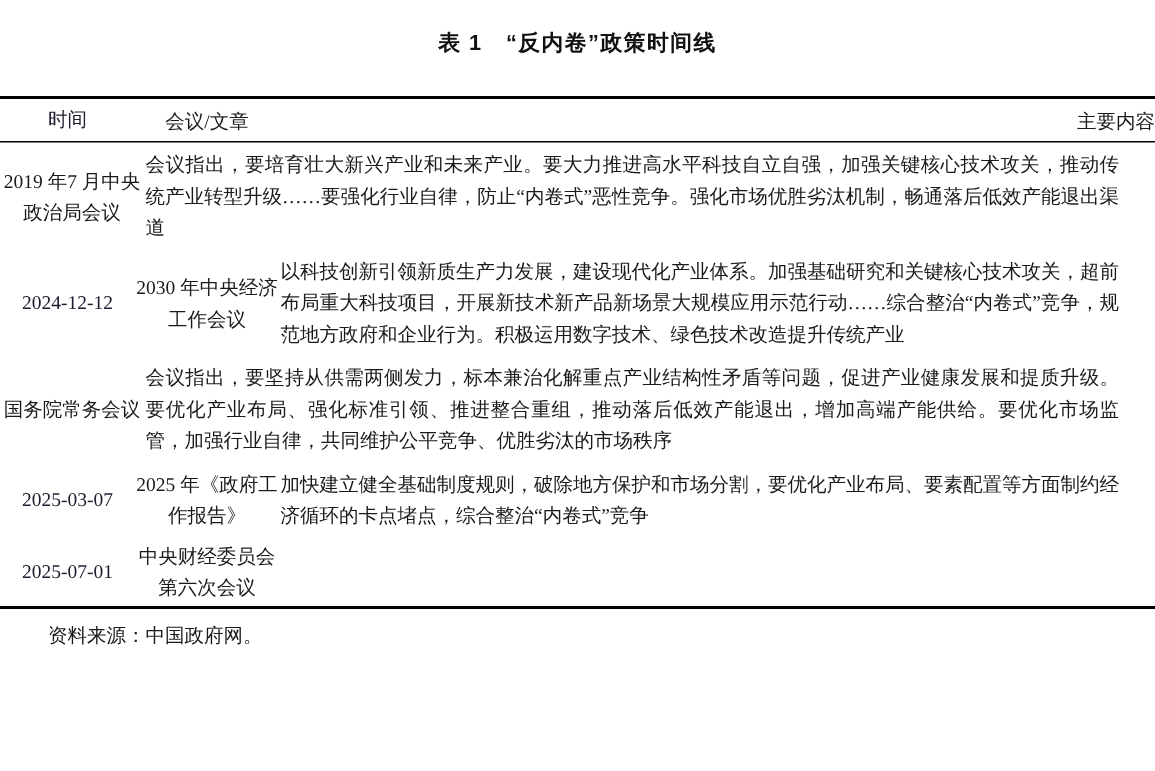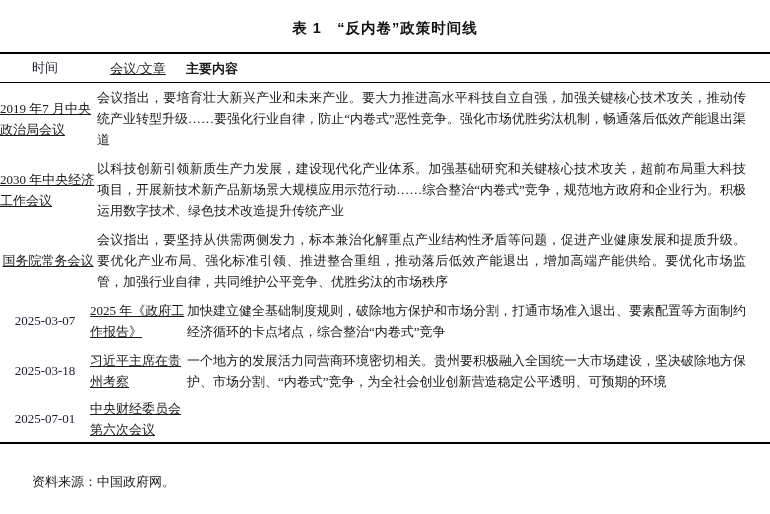--- a/index.html
+++ b/index.html
@@ -13,21 +13,21 @@
     overflow: hidden;
     font-family: "Liberation Serif", "DejaVu Serif", serif;
     color: #1a1a1a;
   }
   .page {
     width: 770px;
     height: 514px;
     position: relative;
   }
   .table-title {
-    height: 52px;
+    height: 64px;
     box-sizing: border-box;
     padding-top: 19px;
     text-align: center;
     font-family: "Liberation Sans", "DejaVu Sans", sans-serif;
     font-weight: bold;
     font-size: 14.5px;
     letter-spacing: 1px;
     color: #111111;
   }
   .policy-table {
@@ -42,63 +42,60 @@
     height: 28px;
     align-items: center;
     font-size: 13.5px;
   }
   .header-row .cell-time,
   .header-row .cell-meeting {
     justify-content: center;
     align-items: center;
   }
   .header-row .cell-content {
-    text-align: left;
+    text-align: right;
     padding: 0;
-    font-weight: bold;
   }
   .t-row {
     display: flex;
   }
   .cell-time {
     width: 90px;
     flex: none;
     display: flex;
     align-items: center;
     justify-content: center;
     font-size: 13px;
     color: #1c1c2e;
     text-align: left;
   }
   .cell-meeting {
     width: 96px;
     flex: none;
     display: flex;
     align-items: center;
     justify-content: center;
-    text-align: left;
+    text-align: center;
     font-size: 13px;
     line-height: 21px;
     padding: 2px 0;
     box-sizing: border-box;
-    text-decoration: underline;
   }
   .cell-meeting > span { display: inline-block; }
   .cell-content {
     flex: 1;
     font-size: 13px;
     line-height: 21px;
     padding: 4px 24px 4px 1px;
     text-align: justify;
     text-justify: inter-ideograph;
   }
   .source-note {
     padding: 9px 0 0 32px;
     font-size: 13px;
-    margin-top: 20px;
   }
 </style>
 </head>
 <body>
 
 <div class="page">
 
   <div class="table-title">表 1　“反内卷”政策时间线</div>
 
   <div class="policy-table">
@@ -110,48 +107,42 @@
     </div>
 
     <div class="t-row">
       <div class="cell-meeting">
         <span>2019 年7 月中央政治局会议</span>
       </div>
       <div class="cell-content">会议指出，要培育壮大新兴产业和未来产业。要大力推进高水平科技自立自强，加强关键核心技术攻关，推动传统产业转型升级……要强化行业自律，防止“内卷式”恶性竞争。强化市场优胜劣汰机制，畅通落后低效产能退出渠道</div>
     </div>
 
     <div class="t-row">
+      <div class="cell-time">2024-12-12</div>
       <div class="cell-meeting">
         <span>2030 年中央经济工作会议</span>
       </div>
       <div class="cell-content">以科技创新引领新质生产力发展，建设现代化产业体系。加强基础研究和关键核心技术攻关，超前布局重大科技项目，开展新技术新产品新场景大规模应用示范行动……综合整治“内卷式”竞争，规范地方政府和企业行为。积极运用数字技术、绿色技术改造提升传统产业</div>
     </div>
 
     <div class="t-row">
       <div class="cell-meeting">
         <span>国务院常务会议</span>
       </div>
       <div class="cell-content">会议指出，要坚持从供需两侧发力，标本兼治化解重点产业结构性矛盾等问题，促进产业健康发展和提质升级。要优化产业布局、强化标准引领、推进整合重组，推动落后低效产能退出，增加高端产能供给。要优化市场监管，加强行业自律，共同维护公平竞争、优胜劣汰的市场秩序</div>
     </div>
 
     <div class="t-row">
       <div class="cell-time">2025-03-07</div>
       <div class="cell-meeting">
         <span>2025 年《政府工作报告》</span>
       </div>
-      <div class="cell-content">加快建立健全基础制度规则，破除地方保护和市场分割，打通市场准入退出、要素配置等方面制约经济循环的卡点堵点，综合整治“内卷式”竞争</div>
+      <div class="cell-content">加快建立健全基础制度规则，破除地方保护和市场分割，要优化产业布局、要素配置等方面制约经济循环的卡点堵点，综合整治“内卷式”竞争</div>
     </div>
 
-    <div class="t-row">
-      <div class="cell-time">2025-03-18</div>
-      <div class="cell-meeting">
-        <span>习近平主席在贵州考察</span>
-      </div>
-      <div class="cell-content">一个地方的发展活力同营商环境密切相关。贵州要积极融入全国统一大市场建设，坚决破除地方保护、市场分割、“内卷式”竞争，为全社会创业创新营造稳定公平透明、可预期的环境</div>
-    </div>
 
     <div class="t-row">
       <div class="cell-time">2025-07-01</div>
       <div class="cell-meeting">
         <span>中央财经委员会第六次会议</span>
       </div>
     </div>
 
   </div>
 

